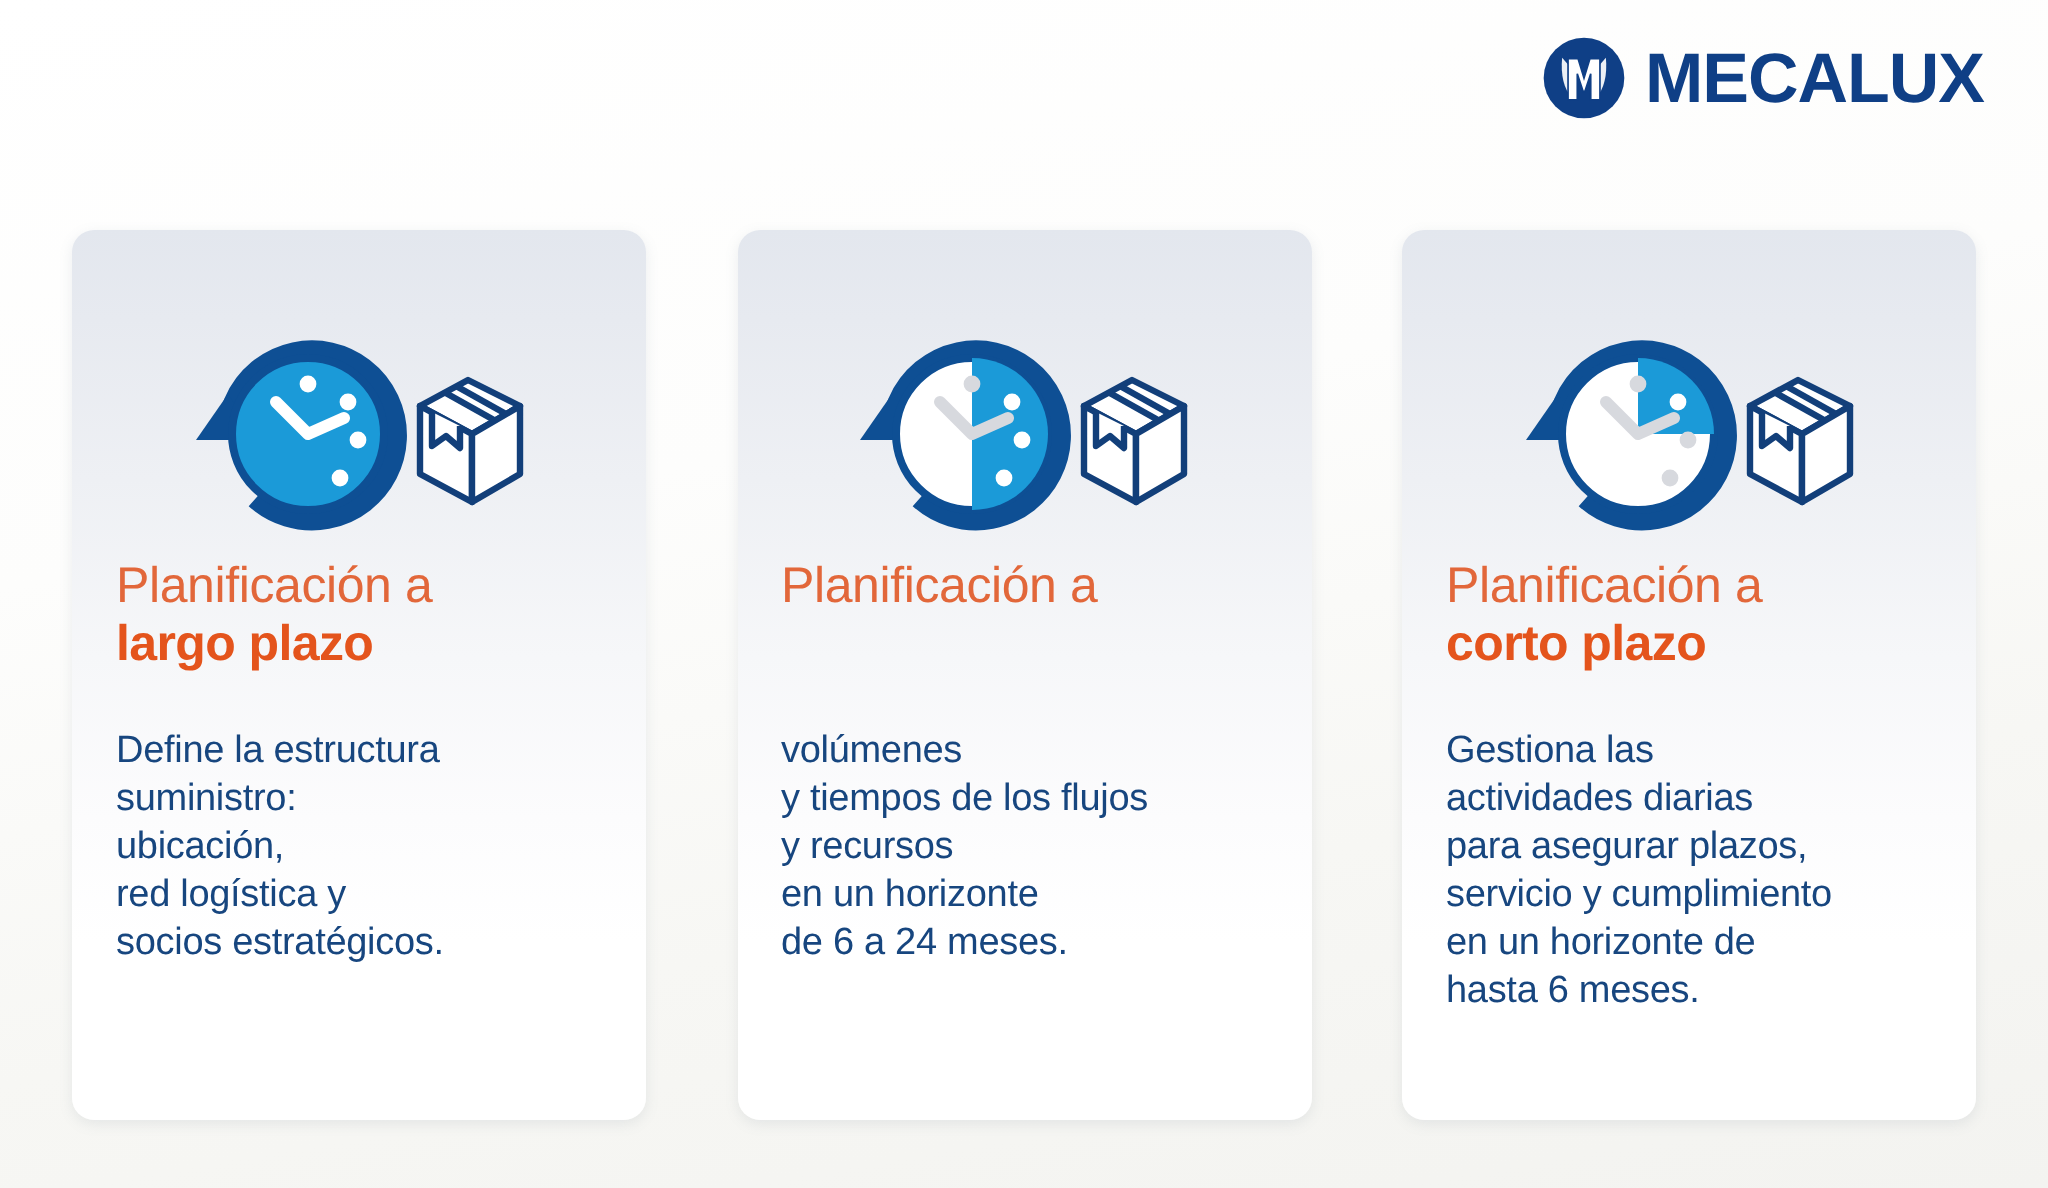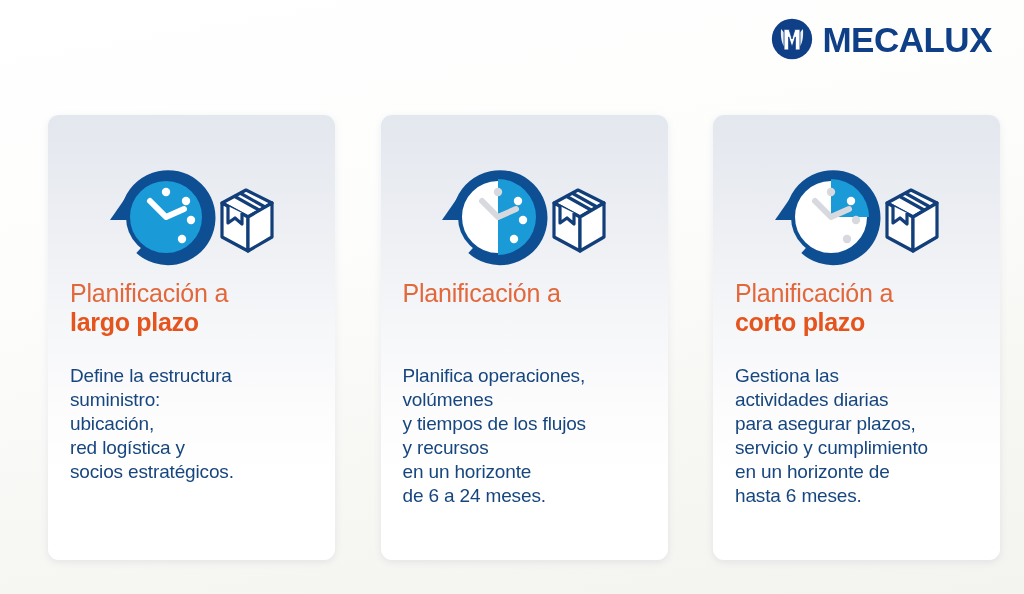--- a/index.html
+++ b/index.html
@@ -42,21 +42,21 @@
     letter-spacing: -0.5px;
     color: #0f3f86;
     line-height: 1;
     font-family: "Liberation Sans", sans-serif;
   }
 
   
   .cards {
     position: absolute;
     top: 115px;
-    left: 48px;
+    left: 36px;
     width: 952px;
     height: 445px;
     display: flex;
     justify-content: space-between;
   }
 
   .card {
     width: 287px;
     height: 445px;
     border-radius: 11px;
@@ -205,21 +205,20 @@
           <path d="M130 33 L155 47" fill="none"></path>
           <path d="M136 30 L161 44" fill="none"></path>
           <path d="M124 43 L124 60 L131 55 L138 61 L138 50" fill="#ffffff"></path>
         </g>
       </svg>
     </div>
     <div class="title-block">
       <div class="title-line1">Planificación a</div>
     </div>
     <div class="body-block">
-      <div class="body-line">Planifica operaciones,</div>
       <div class="body-line">volúmenes</div>
       <div class="body-line">y tiempos de los flujos</div>
       <div class="body-line">y recursos</div>
       <div class="body-line">en un horizonte</div>
       <div class="body-line">de 6 a 24 meses.</div>
     </div>
   </div>
 
   <div class="card">
     <div class="icon-wrap">

